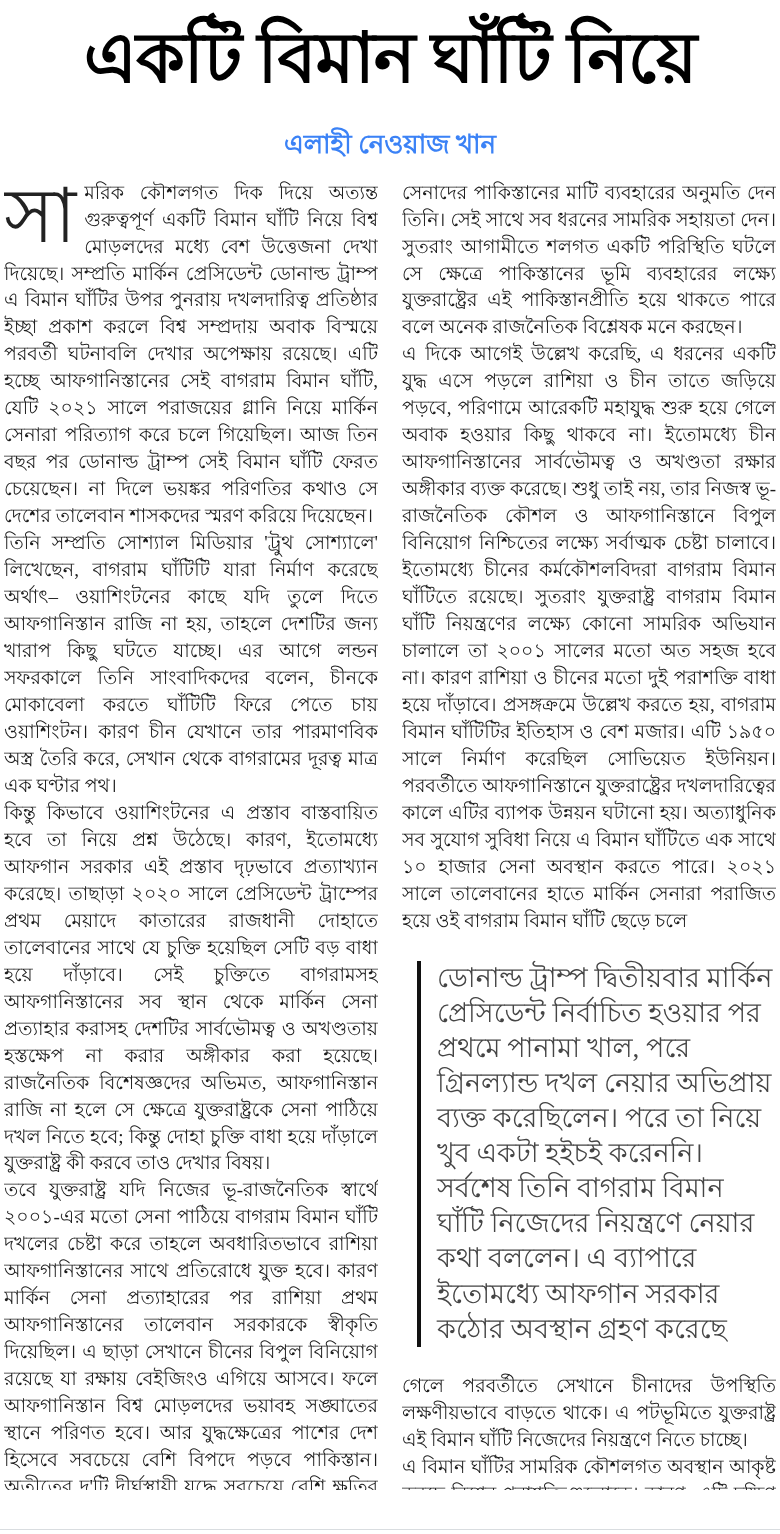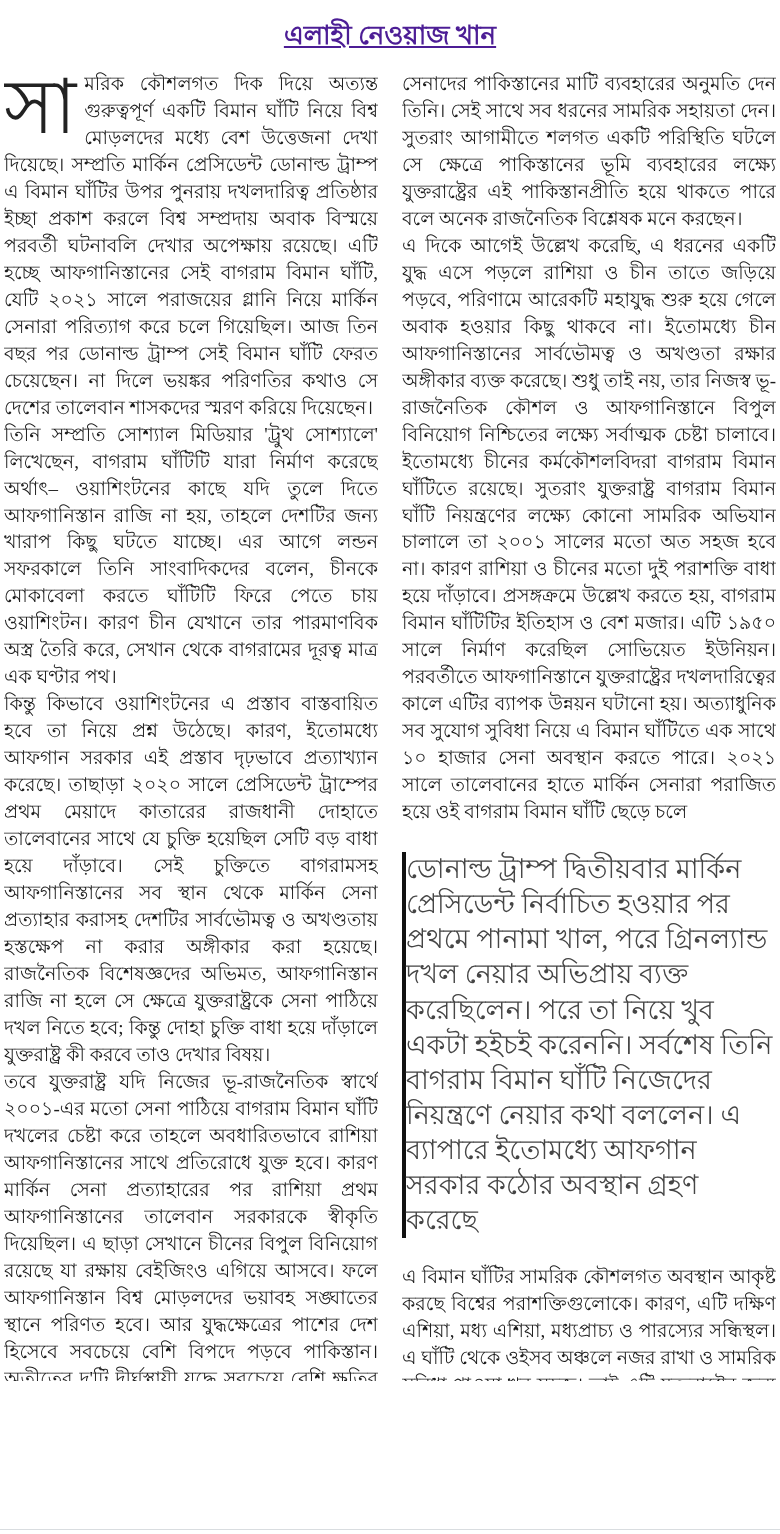--- a/index.html
+++ b/index.html
@@ -24,24 +24,23 @@
     line-height: 1.28;
     font-weight: bold;
     color: #000000;
     letter-spacing: -1px;
   }
   .headline .line { display: block; }
   .byline {
     text-align: center;
     font-size: 26px;
     font-weight: bold;
-    color: #4c1d95;
-    margin-top: 1px;
+    color: #3b82f6;
+    margin-top: 20px;
     margin-bottom: 12px;
-    text-decoration: underline;
   }
   .columns {
     display: flex;
     gap: 24px;
     padding: 0 4px;
     height: 1310px;
     overflow: hidden;
   }
   .column {
     flex: 1 1 0;
@@ -55,21 +54,22 @@
   .column p { margin: 0; }
   .dropcap {
     float: left;
     font-size: 76px;
     line-height: 0.85;
     padding: 4px 8px 0 0;
     color: #222222;
     font-weight: normal;
   }
   .pull-quote {
-    margin: 26px 0 26px 0;
+    margin: 26px 0 26px 15px;
+    padding-left: 16px;
     border-left: 4px solid #111111;
     font-size: 27px;
     line-height: 1.3;
     color: #454545;
     text-align: left;
     font-weight: 500;
   }
   .bottom-rule {
     position: absolute;
     left: 0;
@@ -78,40 +78,42 @@
     border-top: 1px solid #d9dde0;
     height: 0;
   }
 </style>
 </head>
 <body>
 
 <div class="page">
 
   <h1 class="headline">
+    <span class="line">একটি বিমান ঘাঁটি নিয়ে</span>
   </h1>
 
   <div class="byline">এলাহী নেওয়াজ খান</div>
 
   <div class="columns">
 
     <div class="column">
       <p>
         <span class="dropcap">সা</span><span>মরিক কৌশলগত দিক দিয়ে অত্যন্ত গুরুত্বপূর্ণ একটি বিমান ঘাঁটি নিয়ে বিশ্ব মোড়লদের মধ্যে বেশ উত্তেজনা দেখা দিয়েছে। সম্প্রতি মার্কিন প্রেসিডেন্ট ডোনাল্ড ট্রাম্প এ বিমান ঘাঁটির উপর পুনরায় দখলদারিত্ব প্রতিষ্ঠার ইচ্ছা প্রকাশ করলে বিশ্ব সম্প্রদায় অবাক বিস্ময়ে পরবর্তী ঘটনাবলি দেখার অপেক্ষায় রয়েছে। এটি হচ্ছে আফগানিস্তানের সেই বাগরাম বিমান ঘাঁটি, যেটি ২০২১ সালে পরাজয়ের গ্লানি নিয়ে মার্কিন সেনারা পরিত্যাগ করে চলে গিয়েছিল। আজ তিন বছর পর ডোনাল্ড ট্রাম্প সেই বিমান ঘাঁটি ফেরত চেয়েছেন। না দিলে ভয়ঙ্কর পরিণতির কথাও সে দেশের তালেবান শাসকদের স্মরণ করিয়ে দিয়েছেন।</span>
       </p>
       <p>তিনি সম্প্রতি সোশ্যাল মিডিয়ার 'ট্রুথ সোশ্যালে' লিখেছেন, বাগরাম ঘাঁটিটি যারা নির্মাণ করেছে অর্থাৎ– ওয়াশিংটনের কাছে যদি তুলে দিতে আফগানিস্তান রাজি না হয়, তাহলে দেশটির জন্য খারাপ কিছু ঘটতে যাচ্ছে। এর আগে লন্ডন সফরকালে তিনি সাংবাদিকদের বলেন, চীনকে মোকাবেলা করতে ঘাঁটিটি ফিরে পেতে চায় ওয়াশিংটন। কারণ চীন যেখানে তার পারমাণবিক অস্ত্র তৈরি করে, সেখান থেকে বাগরামের দূরত্ব মাত্র এক ঘণ্টার পথ।</p>
       <p>কিন্তু কিভাবে ওয়াশিংটনের এ প্রস্তাব বাস্তবায়িত হবে তা নিয়ে প্রশ্ন উঠেছে। কারণ, ইতোমধ্যে আফগান সরকার এই প্রস্তাব দৃঢ়ভাবে প্রত্যাখ্যান করেছে। তাছাড়া ২০২০ সালে প্রেসিডেন্ট ট্রাম্পের প্রথম মেয়াদে কাতারের রাজধানী দোহাতে তালেবানের সাথে যে চুক্তি হয়েছিল সেটি বড় বাধা হয়ে দাঁড়াবে। সেই চুক্তিতে বাগরামসহ আফগানিস্তানের সব স্থান থেকে মার্কিন সেনা প্রত্যাহার করাসহ দেশটির সার্বভৌমত্ব ও অখণ্ডতায় হস্তক্ষেপ না করার অঙ্গীকার করা হয়েছে। রাজনৈতিক বিশেষজ্ঞদের অভিমত, আফগানিস্তান রাজি না হলে সে ক্ষেত্রে যুক্তরাষ্ট্রকে সেনা পাঠিয়ে দখল নিতে হবে; কিন্তু দোহা চুক্তি বাধা হয়ে দাঁড়ালে যুক্তরাষ্ট্র কী করবে তাও দেখার বিষয়।</p>
       <p>তবে যুক্তরাষ্ট্র যদি নিজের ভূ-রাজনৈতিক স্বার্থে ২০০১-এর মতো সেনা পাঠিয়ে বাগরাম বিমান ঘাঁটি দখলের চেষ্টা করে তাহলে অবধারিতভাবে রাশিয়া আফগানিস্তানের সাথে প্রতিরোধে যুক্ত হবে। কারণ মার্কিন সেনা প্রত্যাহারের পর রাশিয়া প্রথম আফগানিস্তানের তালেবান সরকারকে স্বীকৃতি দিয়েছিল। এ ছাড়া সেখানে চীনের বিপুল বিনিয়োগ রয়েছে যা রক্ষায় বেইজিংও এগিয়ে আসবে। ফলে আফগানিস্তান বিশ্ব মোড়লদের ভয়াবহ সঙ্ঘাতের স্থানে পরিণত হবে। আর যুদ্ধক্ষেত্রের পাশের দেশ হিসেবে সবচেয়ে বেশি বিপদে পড়বে পাকিস্তান। অতীতের দু'টি দীর্ঘস্থায়ী যুদ্ধে সবচেয়ে বেশি ক্ষতির সম্মুখীন হয়েছিল ওই দেশটি। যদিও টিটিপি উগ্রবাদী গোষ্ঠী নিয়ে আফগানিস্তানের সাথে পাকিস্তানের বিরোধ চরম পর্যায়ে রয়েছে। কারণ, পাকিস্তানের প্রতিবাদ সত্ত্বেও আফগানিস্তান এ উগ্রবাদী গোষ্ঠীকে আশ্রয়-প্রশ্রয় দিয়ে আসছে যারা প্রতিনিয়ত পাকিস্তানের অভ্যন্তরে সন্ত্রাসী হামলা চালিয়ে যাচ্ছে। তবু আফগানিস্তানে আরেকটি মার্কিন আগ্রাসন পাকিস্তানের জন্য বড় বিপদ ডেকে আনবে।</p>
 
     </div>
 
     <div class="column">
       <p>সেনাদের পাকিস্তানের মাটি ব্যবহারের অনুমতি দেন তিনি। সেই সাথে সব ধরনের সামরিক সহায়তা দেন। সুতরাং আগামীতে শলগত একটি পরিস্থিতি ঘটলে সে ক্ষেত্রে পাকিস্তানের ভূমি ব্যবহারের লক্ষ্যে যুক্তরাষ্ট্রের এই পাকিস্তানপ্রীতি হয়ে থাকতে পারে বলে অনেক রাজনৈতিক বিশ্লেষক মনে করছেন।</p>
       <p>এ দিকে আগেই উল্লেখ করেছি, এ ধরনের একটি যুদ্ধ এসে পড়লে রাশিয়া ও চীন তাতে জড়িয়ে পড়বে, পরিণামে আরেকটি মহাযুদ্ধ শুরু হয়ে গেলে অবাক হওয়ার কিছু থাকবে না। ইতোমধ্যে চীন আফগানিস্তানের সার্বভৌমত্ব ও অখণ্ডতা রক্ষার অঙ্গীকার ব্যক্ত করেছে। শুধু তাই নয়, তার নিজস্ব ভূ-রাজনৈতিক কৌশল ও আফগানিস্তানে বিপুল বিনিয়োগ নিশ্চিতের লক্ষ্যে সর্বাত্মক চেষ্টা চালাবে। ইতোমধ্যে চীনের কর্মকৌশলবিদরা বাগরাম বিমান ঘাঁটিতে রয়েছে। সুতরাং যুক্তরাষ্ট্র বাগরাম বিমান ঘাঁটি নিয়ন্ত্রণের লক্ষ্যে কোনো সামরিক অভিযান চালালে তা ২০০১ সালের মতো অত সহজ হবে না। কারণ রাশিয়া ও চীনের মতো দুই পরাশক্তি বাধা হয়ে দাঁড়াবে। প্রসঙ্গক্রমে উল্লেখ করতে হয়, বাগরাম বিমান ঘাঁটিটির ইতিহাস ও বেশ মজার। এটি ১৯৫০ সালে নির্মাণ করেছিল সোভিয়েত ইউনিয়ন। পরবর্তীতে আফগানিস্তানে যুক্তরাষ্ট্রের দখলদারিত্বের কালে এটির ব্যাপক উন্নয়ন ঘটানো হয়। অত্যাধুনিক সব সুযোগ সুবিধা নিয়ে এ বিমান ঘাঁটিতে এক সাথে ১০ হাজার সেনা অবস্থান করতে পারে। ২০২১ সালে তালেবানের হাতে মার্কিন সেনারা পরাজিত হয়ে ওই বাগরাম বিমান ঘাঁটি ছেড়ে চলে</p>
       <blockquote class="pull-quote">ডোনাল্ড ট্রাম্প দ্বিতীয়বার মার্কিন প্রেসিডেন্ট নির্বাচিত হওয়ার পর প্রথমে পানামা খাল, পরে গ্রিনল্যান্ড দখল নেয়ার অভিপ্রায় ব্যক্ত করেছিলেন। পরে তা নিয়ে খুব একটা হইচই করেননি। সর্বশেষ তিনি বাগরাম বিমান ঘাঁটি নিজেদের নিয়ন্ত্রণে নেয়ার কথা বললেন। এ ব্যাপারে ইতোমধ্যে আফগান সরকার কঠোর অবস্থান গ্রহণ করেছে</blockquote>
+      <p>গেলে পরবর্তীতে সেখানে চীনাদের উপস্থিতি লক্ষণীয়ভাবে বাড়তে থাকে। এ পটভূমিতে যুক্তরাষ্ট্র এই বিমান ঘাঁটি নিজেদের নিয়ন্ত্রণে নিতে চাচ্ছে।</p>
       <p>এ বিমান ঘাঁটির সামরিক কৌশলগত অবস্থান আকৃষ্ট করছে বিশ্বের পরাশক্তিগুলোকে। কারণ, এটি দক্ষিণ এশিয়া, মধ্য এশিয়া, মধ্যপ্রাচ্য ও পারস্যের সন্ধিস্থল। এ ঘাঁটি থেকে ওইসব অঞ্চলে নজর রাখা ও সামরিক সুবিধা পাওয়া খুব সহজ। তাই এটি যুক্তরাষ্ট্রের জন্য যেমন গুরুত্বপূর্ণ, তেমনি গুরুত্বপূর্ণ চীনের জন্যও।</p>
 
     </div>
 
   </div>
 
   <div class="bottom-rule"></div>
 
 </div>
 

